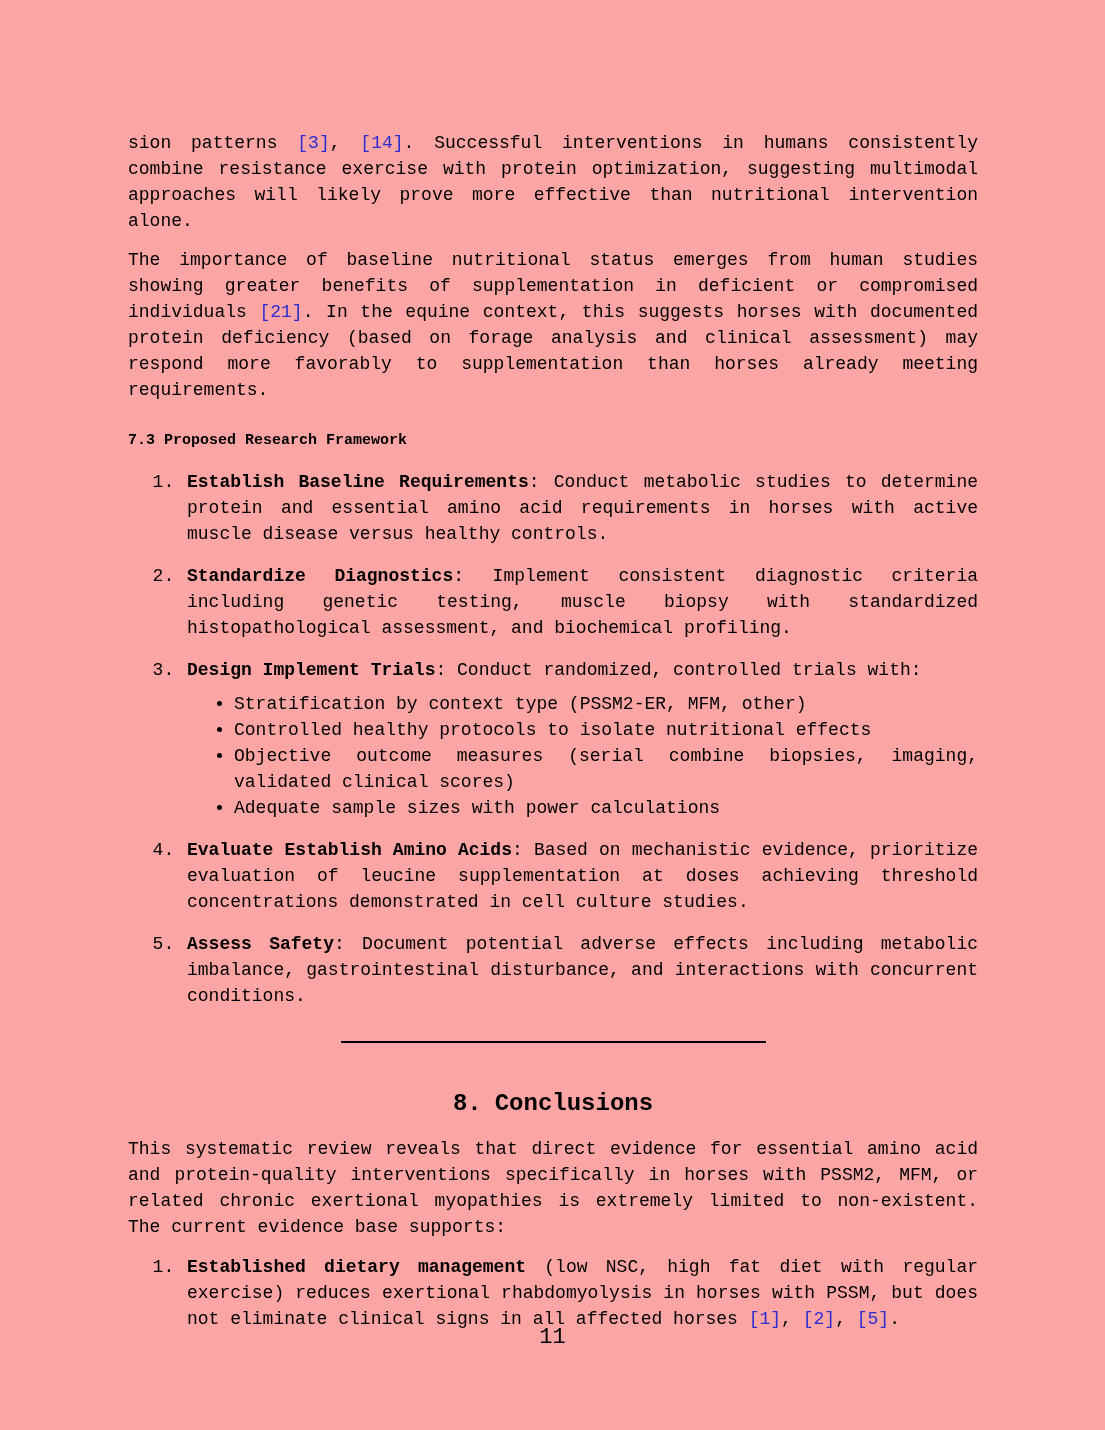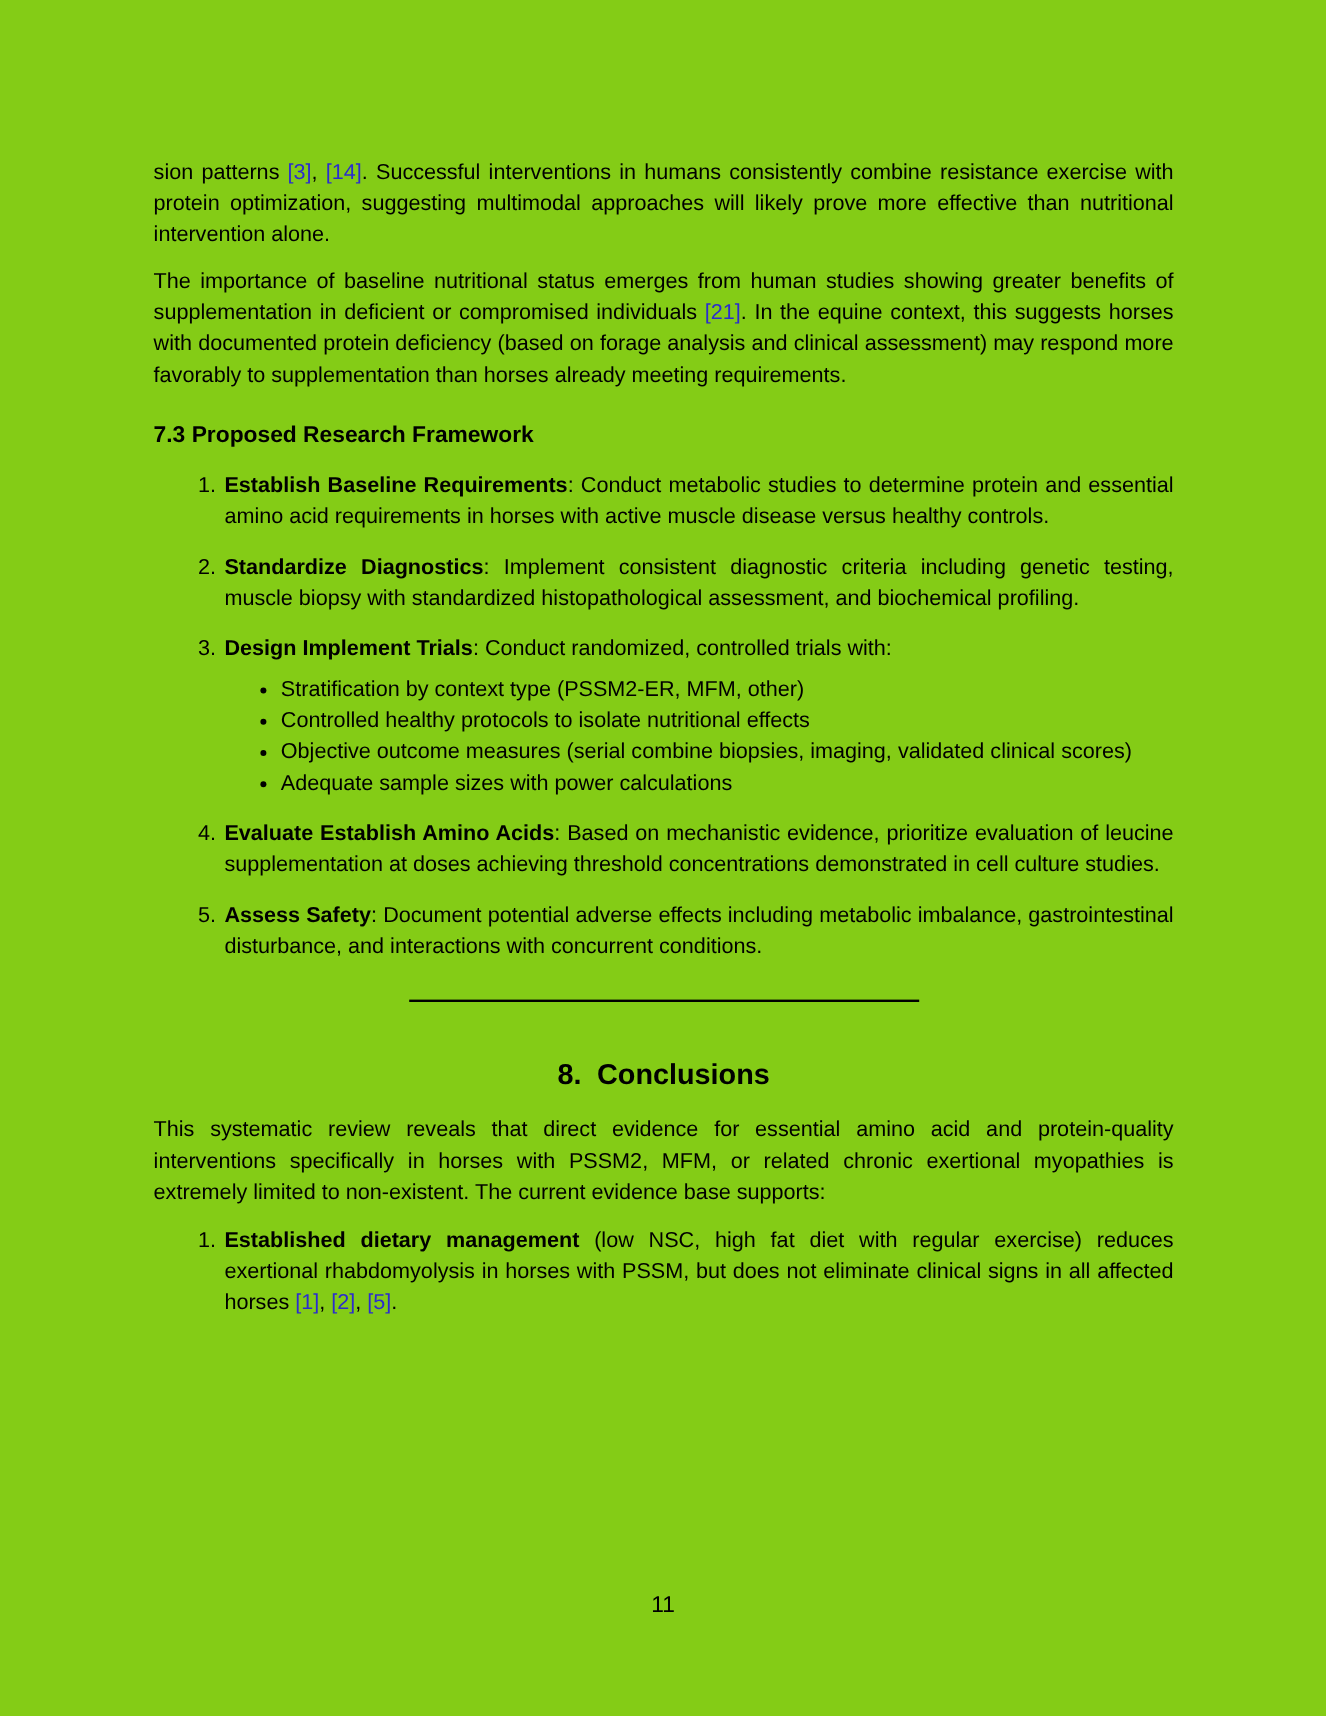--- a/index.html
+++ b/index.html
@@ -4,39 +4,39 @@
 <style>
   html, body {
     margin: 0;
     padding: 0;
     background: #ffffff;
   }
   .page {
     position: relative;
     width: 1105px;
     height: 1430px;
-    background: #84cc16;
+    background: #fca5a5;
     color: #000000;
-    font-family: Liberation Sans, sans-serif;
+    font-family: Liberation Mono, monospace;
     overflow: hidden;
   }
   .content {
     position: absolute;
     left: 128px;
     top: 130px;
     width: 850px;
     font-size: 18px;
     line-height: 26px;
     text-align: justify;
   }
   .body-para {
     margin: 0 0 13px 0;
   }
   .subsection-heading {
-    font-size: 19px;
+    font-size: 15px;
     line-height: 24px;
     font-weight: bold;
     text-align: left;
     margin: 26px 0 16px 0;
   }
   .numbered-list {
     margin: 14px 0 0 0;
     padding: 0 0 0 57px;
     list-style: decimal;
   }
@@ -77,21 +77,21 @@
   }
   .cite {
     cursor: pointer;
   }
   .page-number {
     position: absolute;
     left: 0;
     top: 1325px;
     width: 100%;
     text-align: center;
-    font-size: 19px;
+    font-size: 22px;
     line-height: 26px;
   }
 </style>
 </head>
 <body>
 
 <div class="page">
   <div class="content">
 
     <p class="body-para"><span>sion patterns </span><span class="cite" style="color: rgb(43, 43, 208);">[3]</span><span>, </span><span class="cite" style="color: rgb(43, 43, 208);">[14]</span><span>. Successful interventions in humans consistently combine resistance exercise with protein optimization, suggesting multimodal approaches will likely prove more effective than nutritional intervention alone.</span></p>

